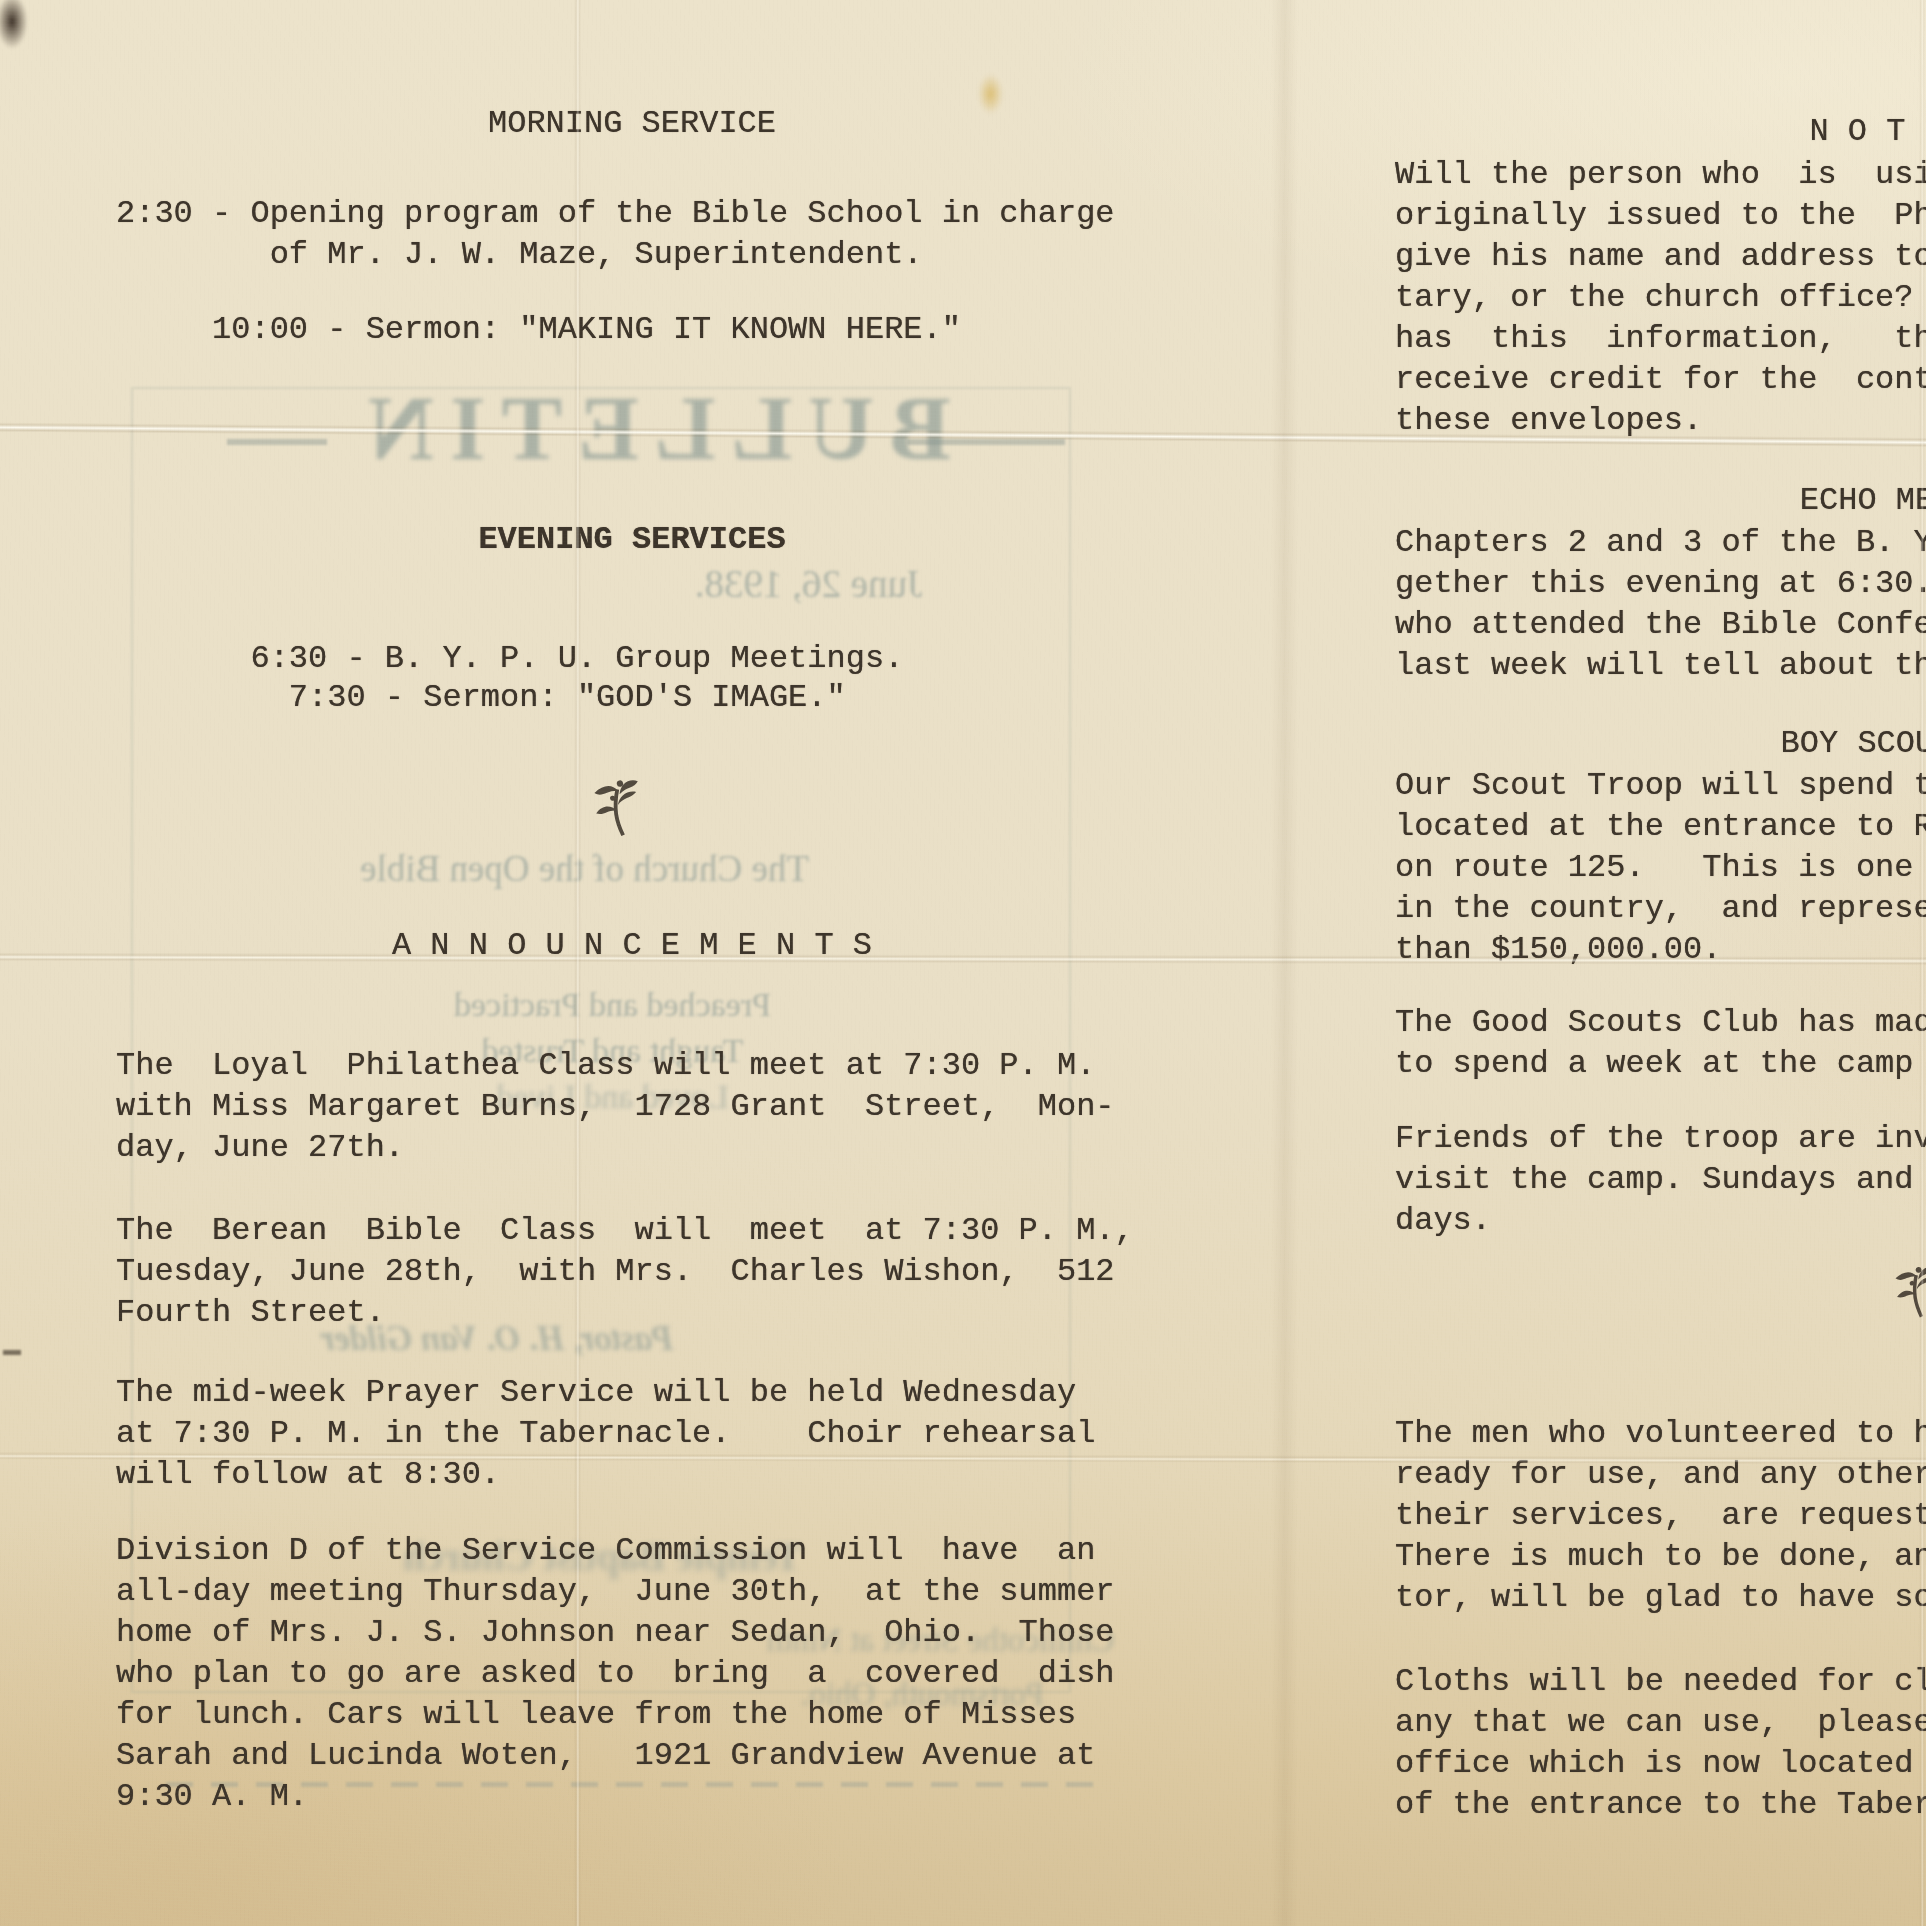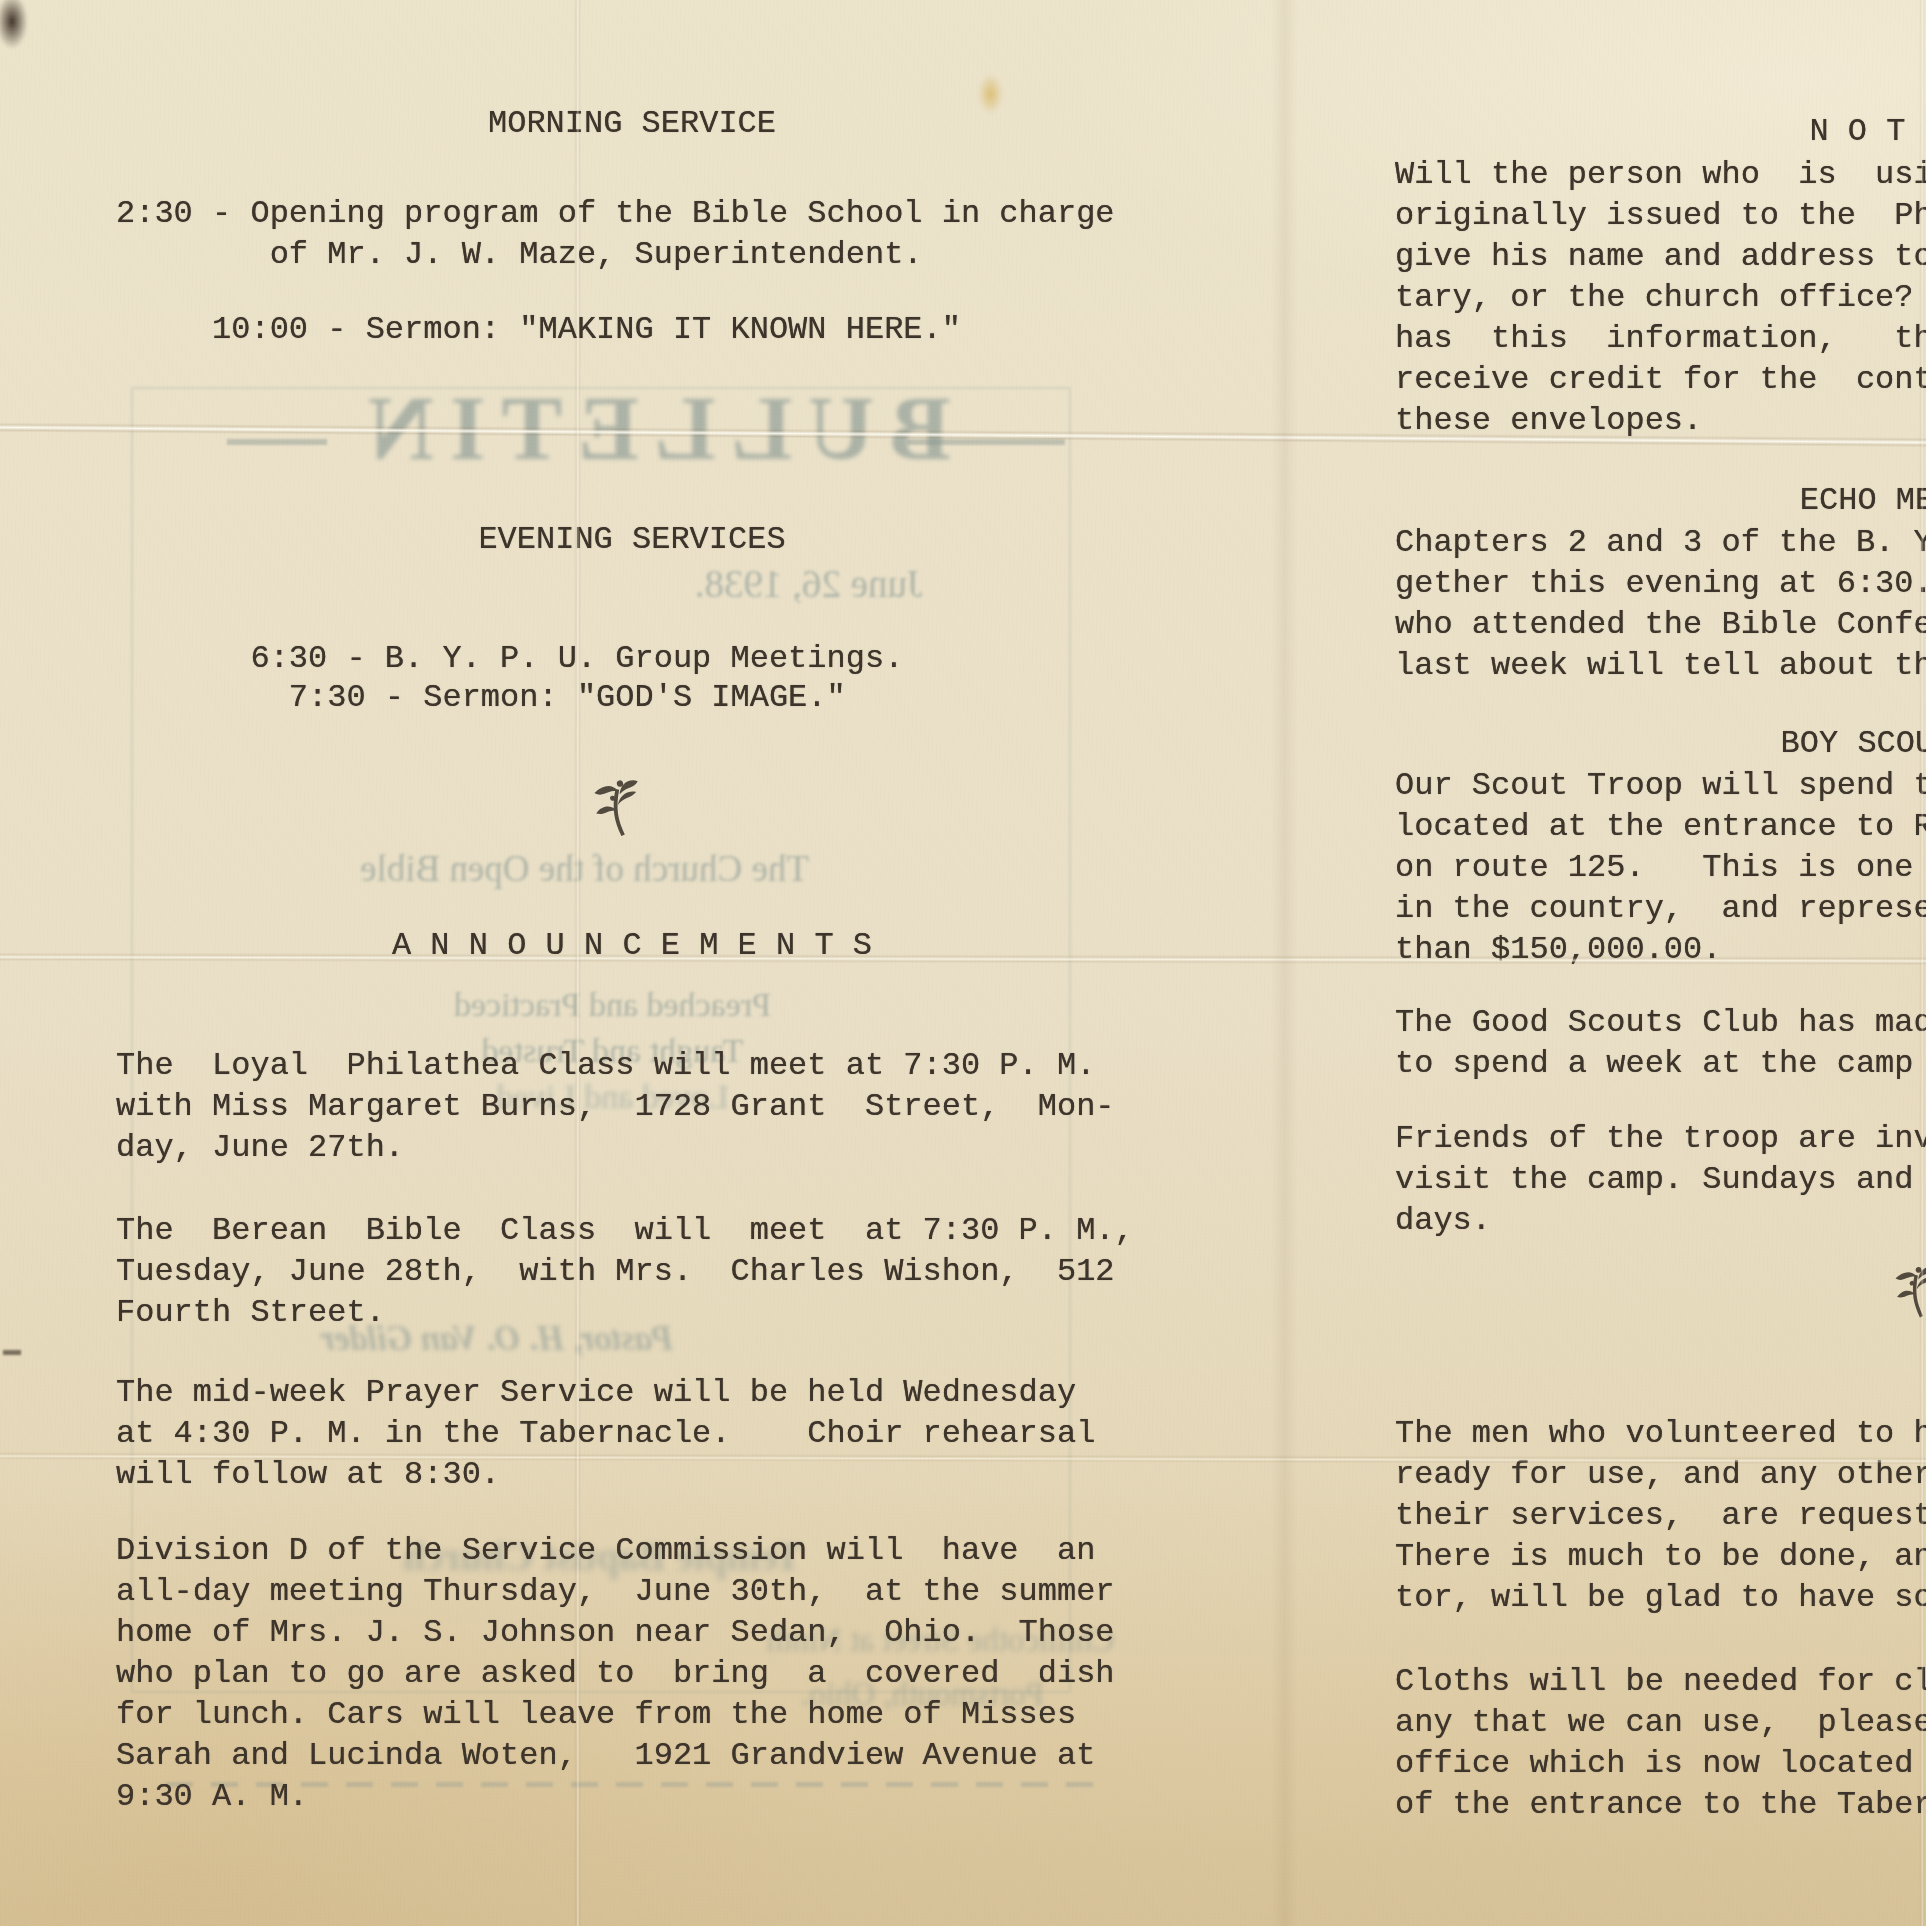--- a/index.html
+++ b/index.html
@@ -110,21 +110,21 @@
   <div class="bleed" style="left:755px;top:1676px;width:335px;font-size:33px;filter:blur(2.7px);color:rgba(128,146,142,0.45);">Portsmouth, Ohio.</div>
 
   <div class="bleed-dashline"></div>
 
   <div class="col" id="col-left" style="left:116px;top:0;width:1032px;height:1958px;">
     <div class="typed heading" style="top:103px;">MORNING SERVICE</div>
     <div class="typed" style="left:0;top:193px;">2:30 - Opening program of the Bible School in charge
         of Mr. J. W. Maze, Superintendent.</div>
     <div class="typed" style="left:0;top:309px;">     10:00 - Sermon: "MAKING IT KNOWN HERE."</div>
 
-    <div class="typed heading" style="top:519px;">EVENING SERVICES</div>
+    <div class="typed heading" style="top:519px;font-weight:bold;">EVENING SERVICES</div>
     <div class="typed" style="left:0;top:608px;margin-top:30px;">       6:30 - B. Y. P. U. Group Meetings.</div>
     <div class="typed" style="left:0;top:677px;">         7:30 - Sermon: "GOD'S IMAGE."</div>
 
     <div class="ornament" style="left:468px;top:776px;">
       <svg width="64" height="64" viewBox="0 0 100 100" style="transform:rotate(-12deg);opacity:0.88;">
         <path d="M52 94 C46 70 46 50 58 22" stroke="#3e362c" stroke-width="6" fill="none"></path>
         <path d="M58 24 C40 20 32 30 22 20 C38 10 52 12 58 24 Z" fill="#3e362c"></path>
         <path d="M60 30 C74 20 84 26 92 16 C78 8 64 16 60 30 Z" fill="#3e362c"></path>
         <path d="M50 54 C36 50 30 58 18 52 C30 40 44 44 50 54 Z" fill="#3e362c"></path>
         <path d="M54 46 C64 36 76 40 86 32 C72 26 58 34 54 46 Z" fill="#3e362c"></path>
@@ -134,21 +134,21 @@
     </div>
 
     <div class="typed heading" style="top:925px;text-align:center;">A N N O U N C E M E N T S</div>
     <div class="typed" style="left:0;top:1045px;">The  Loyal  Philathea Class will meet at 7:30 P. M.
 with Miss Margaret Burns,  1728 Grant  Street,  Mon-
 day, June 27th.</div>
     <div class="typed" style="left:0;top:1210px;">The  Berean  Bible  Class  will  meet  at 7:30 P. M.,
 Tuesday, June 28th,  with Mrs.  Charles Wishon,  512
 Fourth Street.</div>
     <div class="typed" style="left:0;top:1372px;">The mid-week Prayer Service will be held Wednesday
-at 4:30 P. M. in the Tabernacle.    Choir rehearsal
+at 7:30 P. M. in the Tabernacle.    Choir rehearsal
 will follow at 8:30.</div>
     <div class="typed" style="left:0;top:1530px;">Division D of the Service Commission will  have  an
 all-day meeting Thursday,  June 30th,  at the summer
 home of Mrs. J. S. Johnson near Sedan,  Ohio.  Those
 who plan to go are asked to  bring  a  covered  dish
 for lunch. Cars will leave from the home of Misses
 Sarah and Lucinda Woten,   1921 Grandview Avenue at
 9:30 A. M.</div>
   </div>
 

